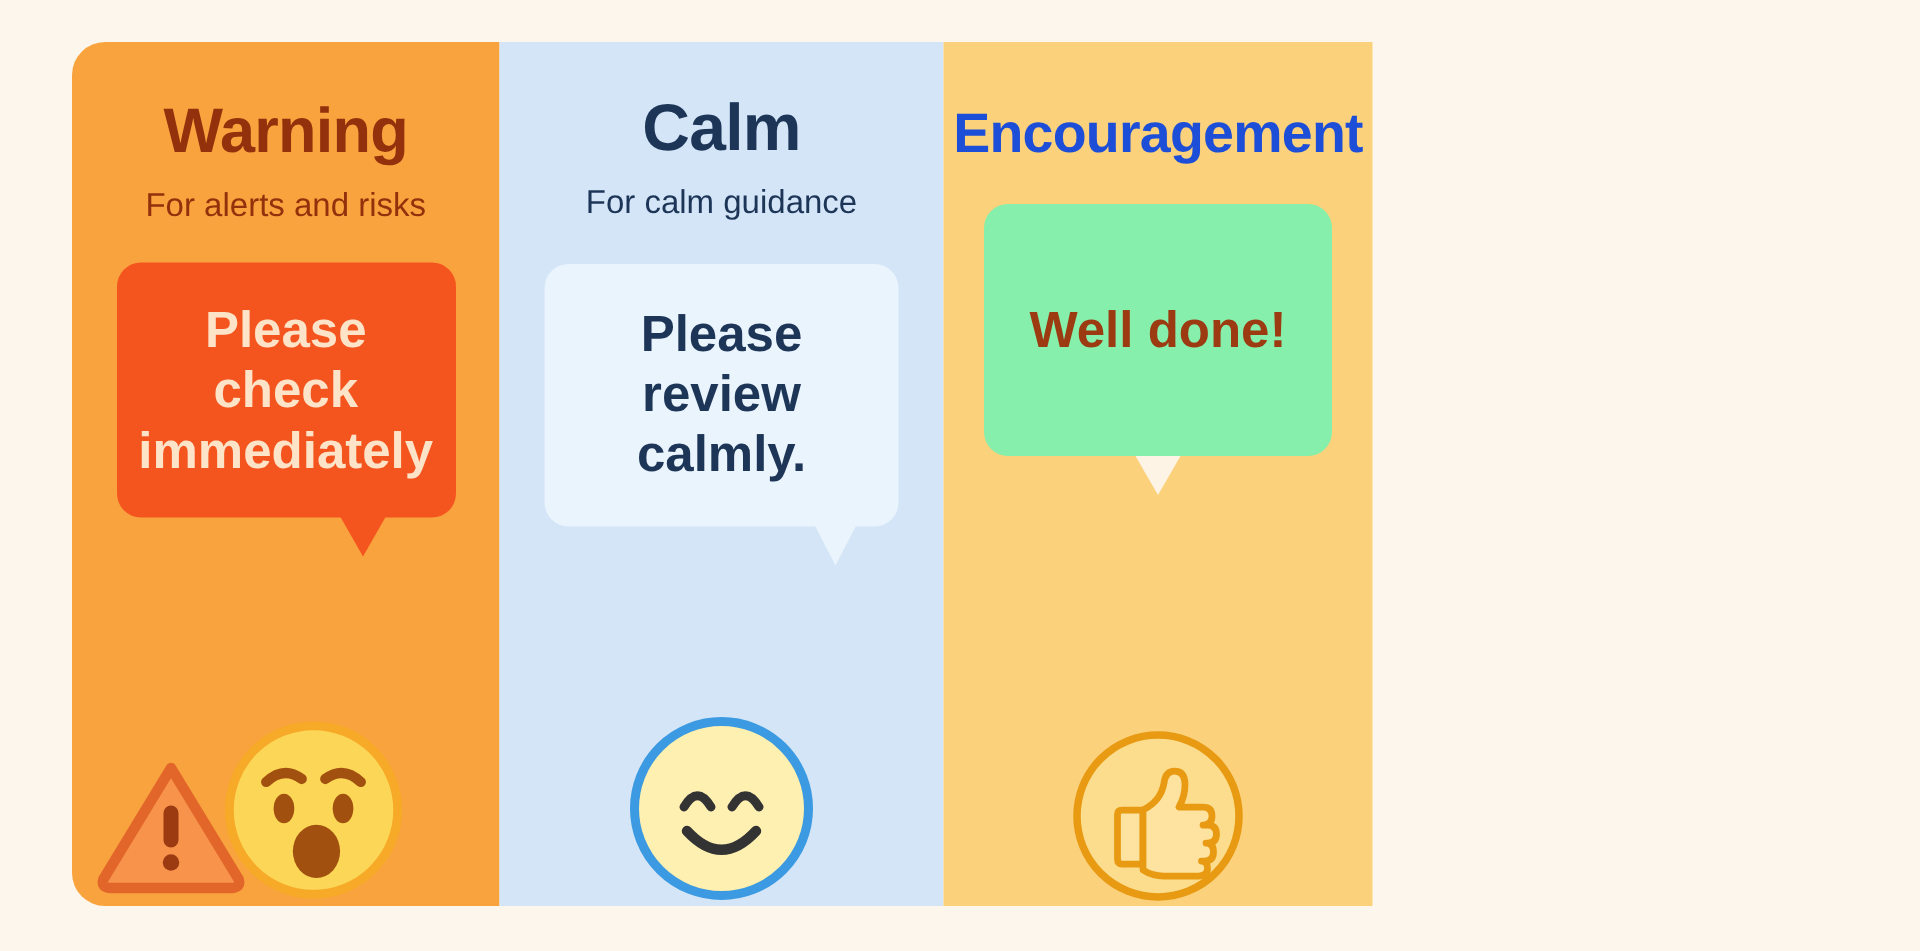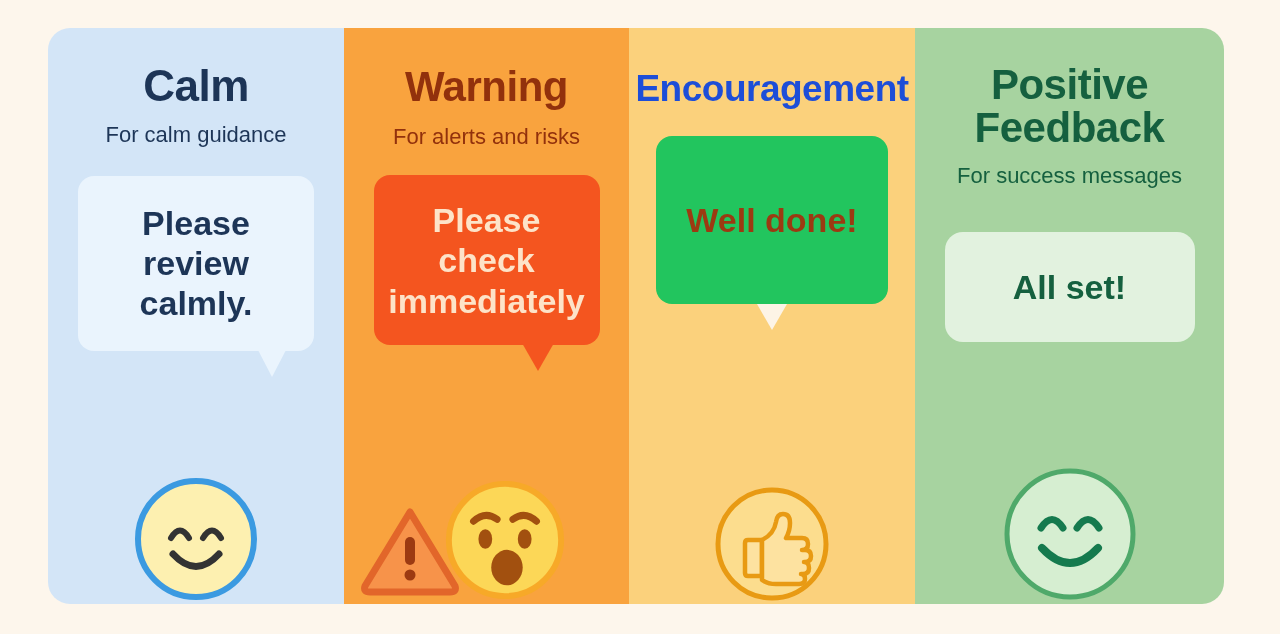--- a/index.html
+++ b/index.html
@@ -115,21 +115,21 @@
     right: 46px;
     border-left: 16px solid transparent;
     border-right: 16px solid transparent;
     border-top: 28px solid #f4551f;
   }
 
   .bubble-encourage {
     width: 232px;
     height: 168px;
     margin-top: 28px;
-    background: #22c55e;
+    background: #86efac;
     color: #9c3a12;
     font-size: 34px;
   }
   .bubble-encourage .tail {
     left: 50%;
     transform: translateX(-50%);
     border-left: 15px solid transparent;
     border-right: 15px solid transparent;
     border-top: 26px solid #fdf4e6;
   }
@@ -164,39 +164,20 @@
   .warn-triangle {
     position: absolute;
     left: 16px;
     bottom: 8px;
   }
 </style>
 </head>
 <body>
 
 <div class="board">
-
-  <section class="panel panel-calm">
-    <h2 class="title">Calm</h2>
-    <p class="subtitle">For calm guidance</p>
-
-    <div class="bubble bubble-calm">
-      <span class="bubble-text">Please review calmly.</span>
-      <span class="tail"></span>
-    </div>
-
-    <div class="icon-area icon-calm-wrap">
-      <svg class="emoji-svg" width="130" height="130" viewBox="0 0 130 130">
-        <circle cx="65" cy="65" r="58" fill="#fdf0b0" stroke="#3b9ae1" stroke-width="6"></circle>
-        <path d="M40 64 q9 -15 18 0" fill="none" stroke="#333333" stroke-width="6" stroke-linecap="round"></path>
-        <path d="M72 64 q9 -15 18 0" fill="none" stroke="#333333" stroke-width="6" stroke-linecap="round"></path>
-        <path d="M42 80 q23 25 46 0" fill="none" stroke="#333333" stroke-width="7" stroke-linecap="round"></path>
-      </svg>
-    </div>
-  </section>
 
   <section class="panel panel-warning">
     <h2 class="title">Warning</h2>
     <p class="subtitle">For alerts and risks</p>
 
     <div class="bubble bubble-warning">
       <span class="bubble-text">Please check immediately</span>
       <span class="tail"></span>
     </div>
 
@@ -211,50 +192,52 @@
       </svg>
 
       <svg class="warn-triangle" width="100" height="92" viewBox="0 0 100 92">
         <path d="M50 8 L95 82 Q97 88 90 88 L10 88 Q3 88 5 82 Z" fill="#f7934a" stroke="#e2662a" stroke-width="7" stroke-linejoin="round"></path>
         <rect x="45" y="33" width="10" height="28" rx="5" fill="#9c3a12"></rect>
         <circle cx="50" cy="71" r="5.5" fill="#9c3a12"></circle>
       </svg>
     </div>
   </section>
 
+  <section class="panel panel-calm">
+    <h2 class="title">Calm</h2>
+    <p class="subtitle">For calm guidance</p>
+
+    <div class="bubble bubble-calm">
+      <span class="bubble-text">Please review calmly.</span>
+      <span class="tail"></span>
+    </div>
+
+    <div class="icon-area icon-calm-wrap">
+      <svg class="emoji-svg" width="130" height="130" viewBox="0 0 130 130">
+        <circle cx="65" cy="65" r="58" fill="#fdf0b0" stroke="#3b9ae1" stroke-width="6"></circle>
+        <path d="M40 64 q9 -15 18 0" fill="none" stroke="#333333" stroke-width="6" stroke-linecap="round"></path>
+        <path d="M72 64 q9 -15 18 0" fill="none" stroke="#333333" stroke-width="6" stroke-linecap="round"></path>
+        <path d="M42 80 q23 25 46 0" fill="none" stroke="#333333" stroke-width="7" stroke-linecap="round"></path>
+      </svg>
+    </div>
+  </section>
+
   <section class="panel panel-encourage">
     <h2 class="title">Encouragement</h2>
 
     <div class="bubble bubble-encourage">
       <span class="bubble-text">Well done!</span>
       <span class="tail"></span>
     </div>
 
     <div class="icon-area icon-encourage-wrap">
       <svg class="emoji-svg" width="120" height="120" viewBox="0 0 120 120">
         <circle cx="60" cy="60" r="54" fill="#fcdd8e" stroke="#e89a13" stroke-width="5"></circle>
         <path d="M36 56 h14 v36 h-14 q-3 0 -3 -3 v-30 q0 -3 3 -3 z" fill="#fde2a0" stroke="#e89a13" stroke-width="4.5" stroke-linejoin="round"></path>
         <path d="M50 56 q12 -6 14 -18 q1 -8 7 -8 q7 0 7 9 q0 8 -4 15 h16 q6 0 6 6 q0 6 -6 6
                  h3 q6 0 6 6 q0 6 -6 6 h-1 q5 0 5 6 q0 6 -6 6 h-2 q4 0 4 5 q0 5 -6 5 h-23
                  q-8 0 -14 -4 z" fill="#fde2a0" stroke="#e89a13" stroke-width="4.5" stroke-linejoin="round"></path>
       </svg>
     </div>
   </section>
 
-  <section class="panel panel-positive">
-    <h2 class="title">Positive Feedback</h2>
-    <p class="subtitle">For success messages</p>
-
-    <div class="bubble bubble-positive">
-      <span class="bubble-text">All set!</span>
-    </div>
-
-    <div class="icon-area icon-positive-wrap">
-      <svg class="emoji-svg" width="140" height="140" viewBox="0 0 140 140">
-        <circle cx="70" cy="70" r="63" fill="#d6eed1" stroke="#4fa96a" stroke-width="5"></circle>
-        <path d="M41 64 q11 -17 22 0" fill="none" stroke="#157a4e" stroke-width="7" stroke-linecap="round"></path>
-        <path d="M77 64 q11 -17 22 0" fill="none" stroke="#157a4e" stroke-width="7" stroke-linecap="round"></path>
-        <path d="M42 84 q28 30 56 0" fill="none" stroke="#157a4e" stroke-width="8" stroke-linecap="round"></path>
-      </svg>
-    </div>
-  </section>
 
 </div>
 
 </body></html>

